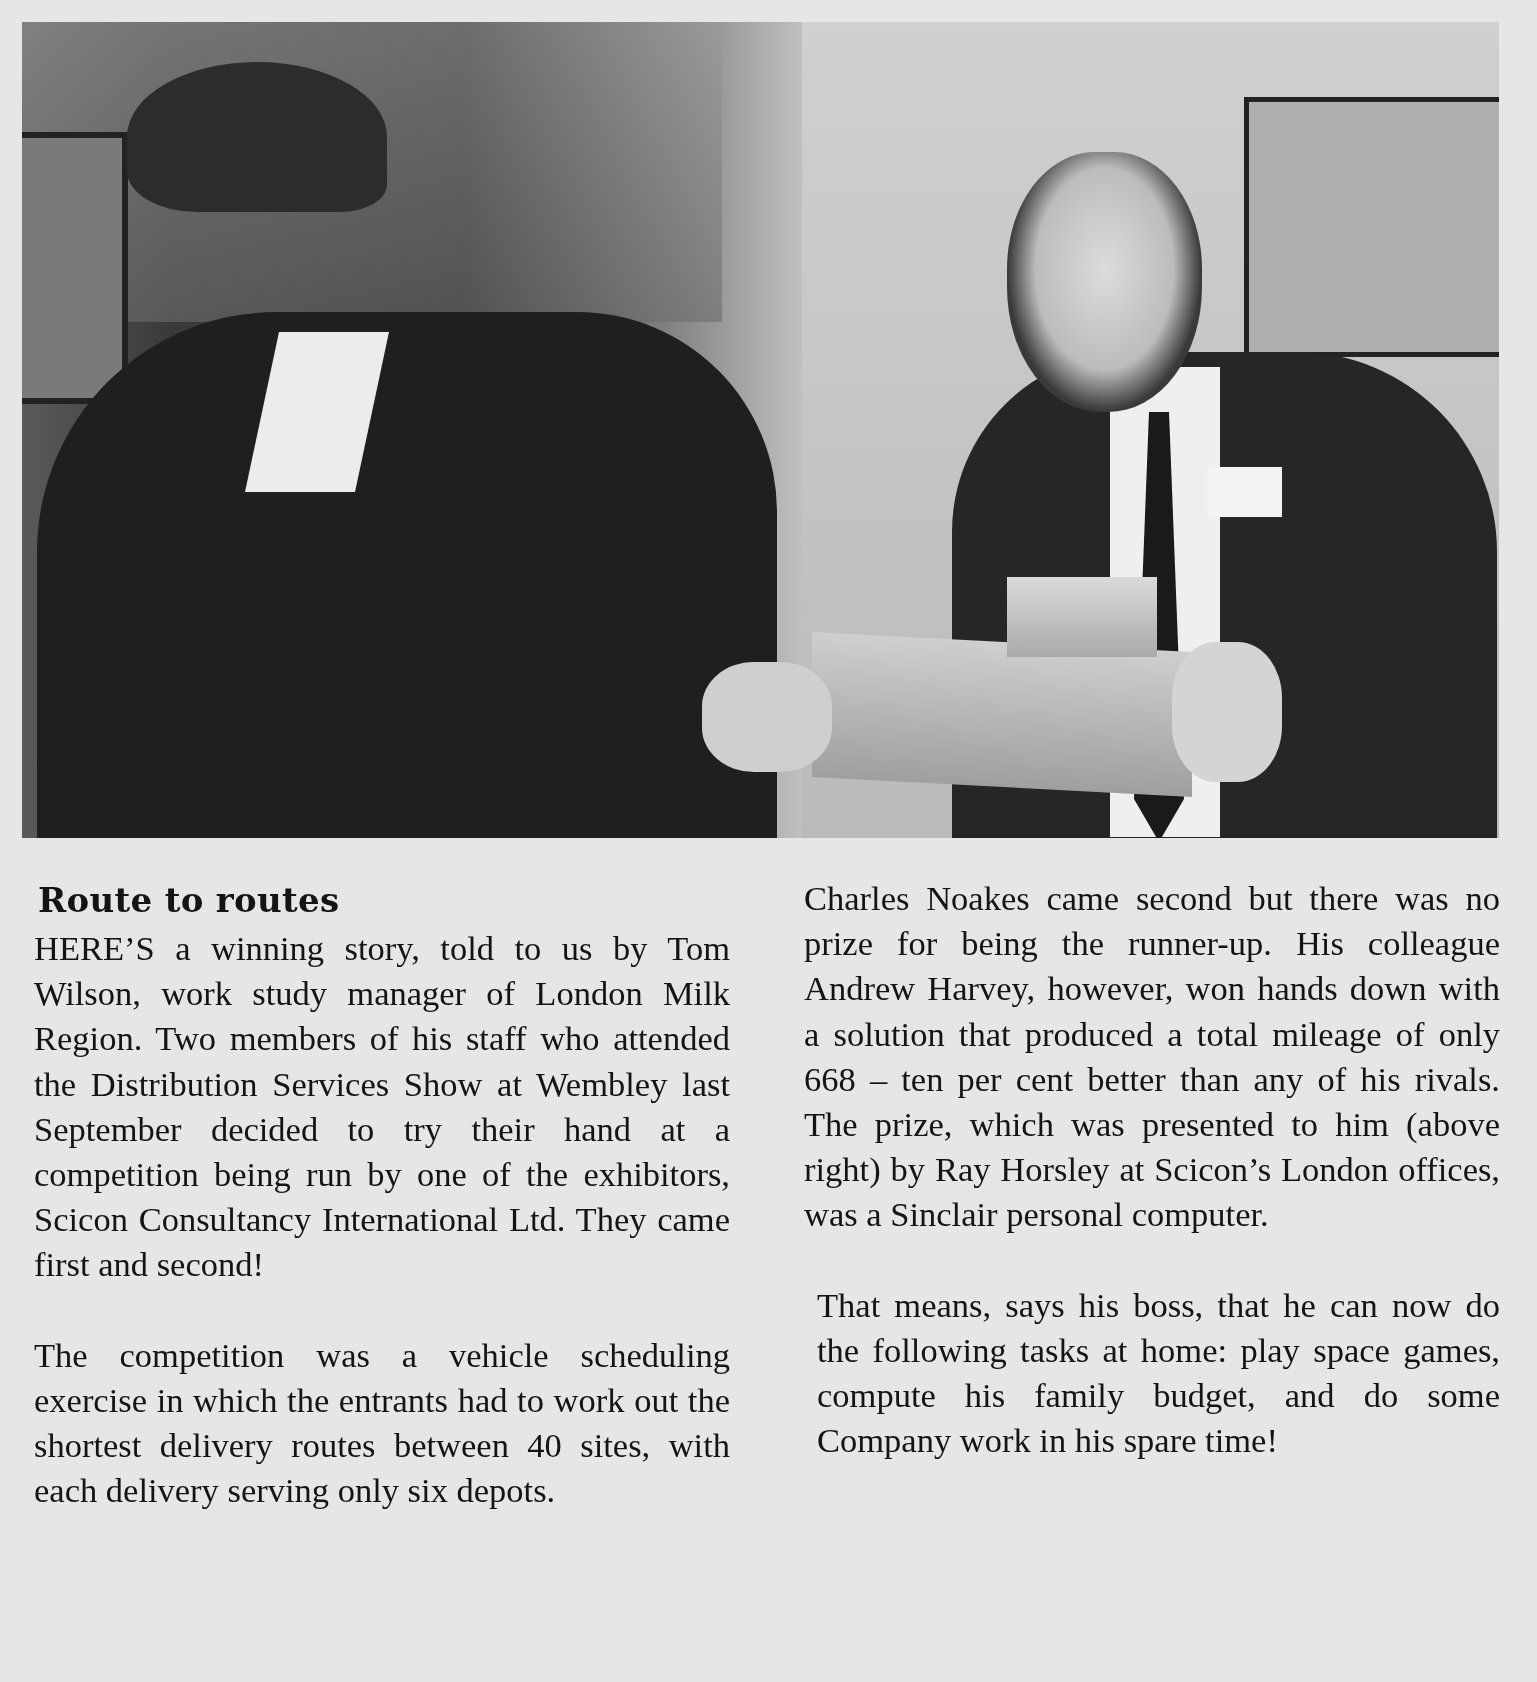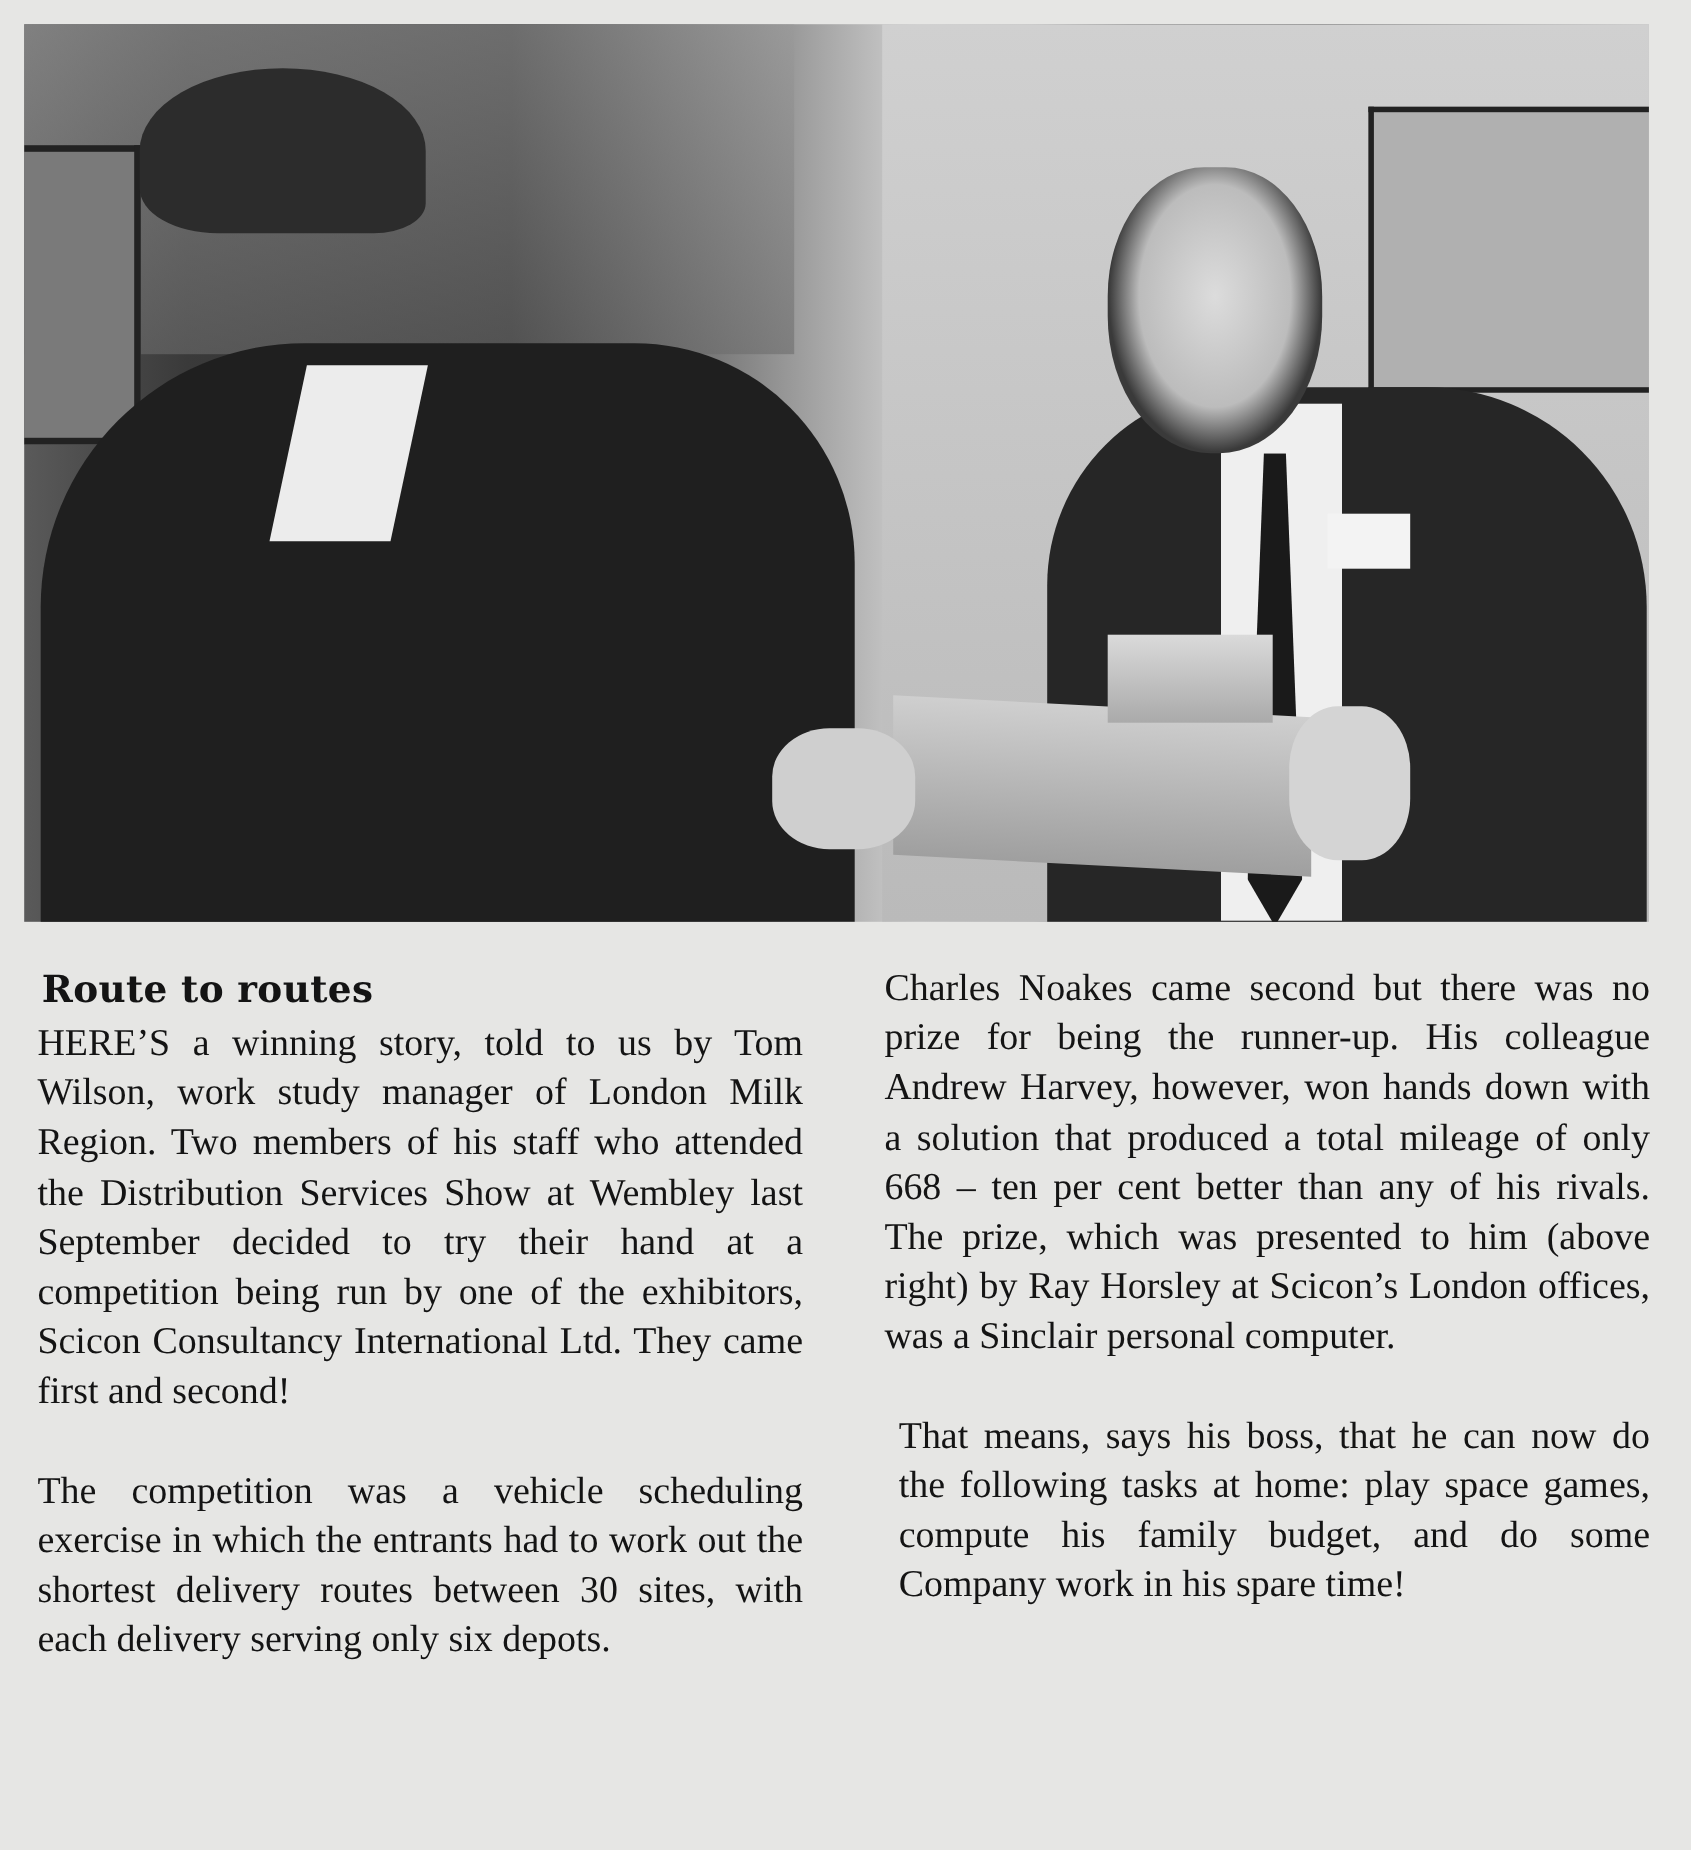--- a/index.html
+++ b/index.html
@@ -66,19 +66,19 @@
   <div class="box-big"></div>
   <div class="box-small"></div>
   <div class="hand-left"></div>
   <div class="hand-right"></div>
 </div>
 
 <div class="heading">Route to routes</div>
 
 <div class="col col-left">
   <p class="p1">HERE’S a winning story, told to us by Tom Wilson, work study manager of London Milk Region. Two members of his staff who attended the Distribution Services Show at Wembley last September decided to try their hand at a competition being run by one of the exhibitors, Scicon Consultancy International Ltd. They came first and second!</p>
-  <p class="p2">The competition was a vehicle scheduling exercise in which the entrants had to work out the shortest delivery routes between 30 sites, with each delivery serving only six depots.</p>
+  <p class="p2">The competition was a vehicle scheduling exercise in which the entrants had to work out the shortest delivery routes between 40 sites, with each delivery serving only six depots.</p>
 </div>
 
 <div class="col col-right">
   <p class="p1">Charles Noakes came second but there was no prize for being the runner-up. His colleague Andrew Harvey, however, won hands down with a solution that produced a total mileage of only 668 – ten per cent better than any of his rivals. The prize, which was presented to him (above right) by Ray Horsley at Scicon’s London offices, was a Sinclair personal computer.</p>
   <p class="p2">That means, says his boss, that he can now do the following tasks at home: play space games, compute his family budget, and do some Company work in his spare time!</p>
 </div>
 
 </body></html>

